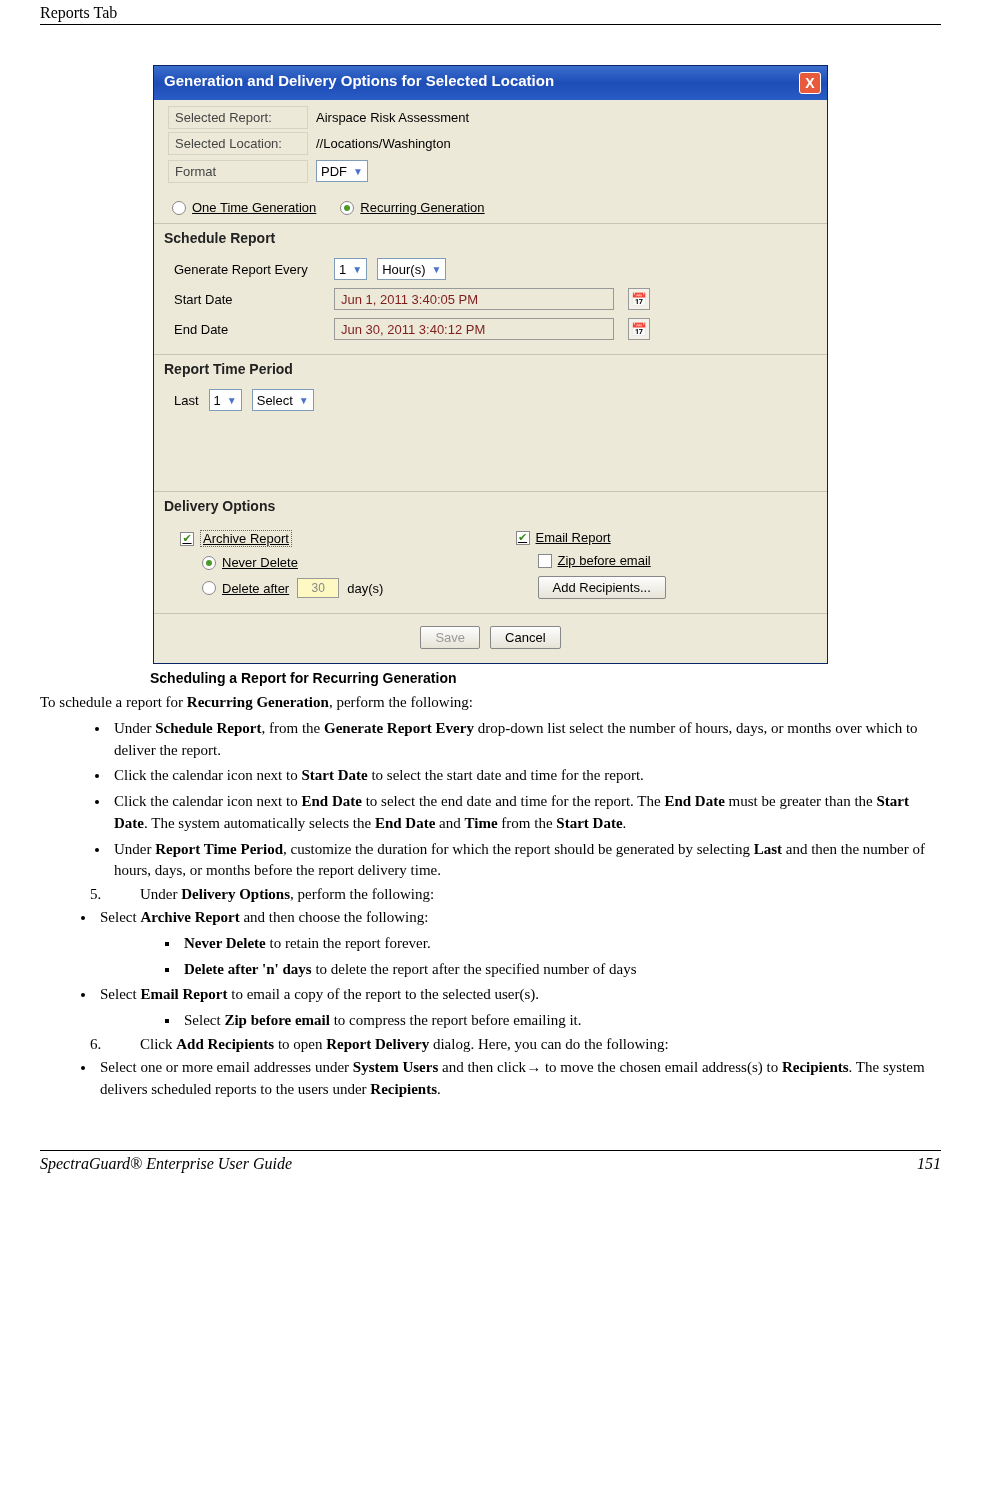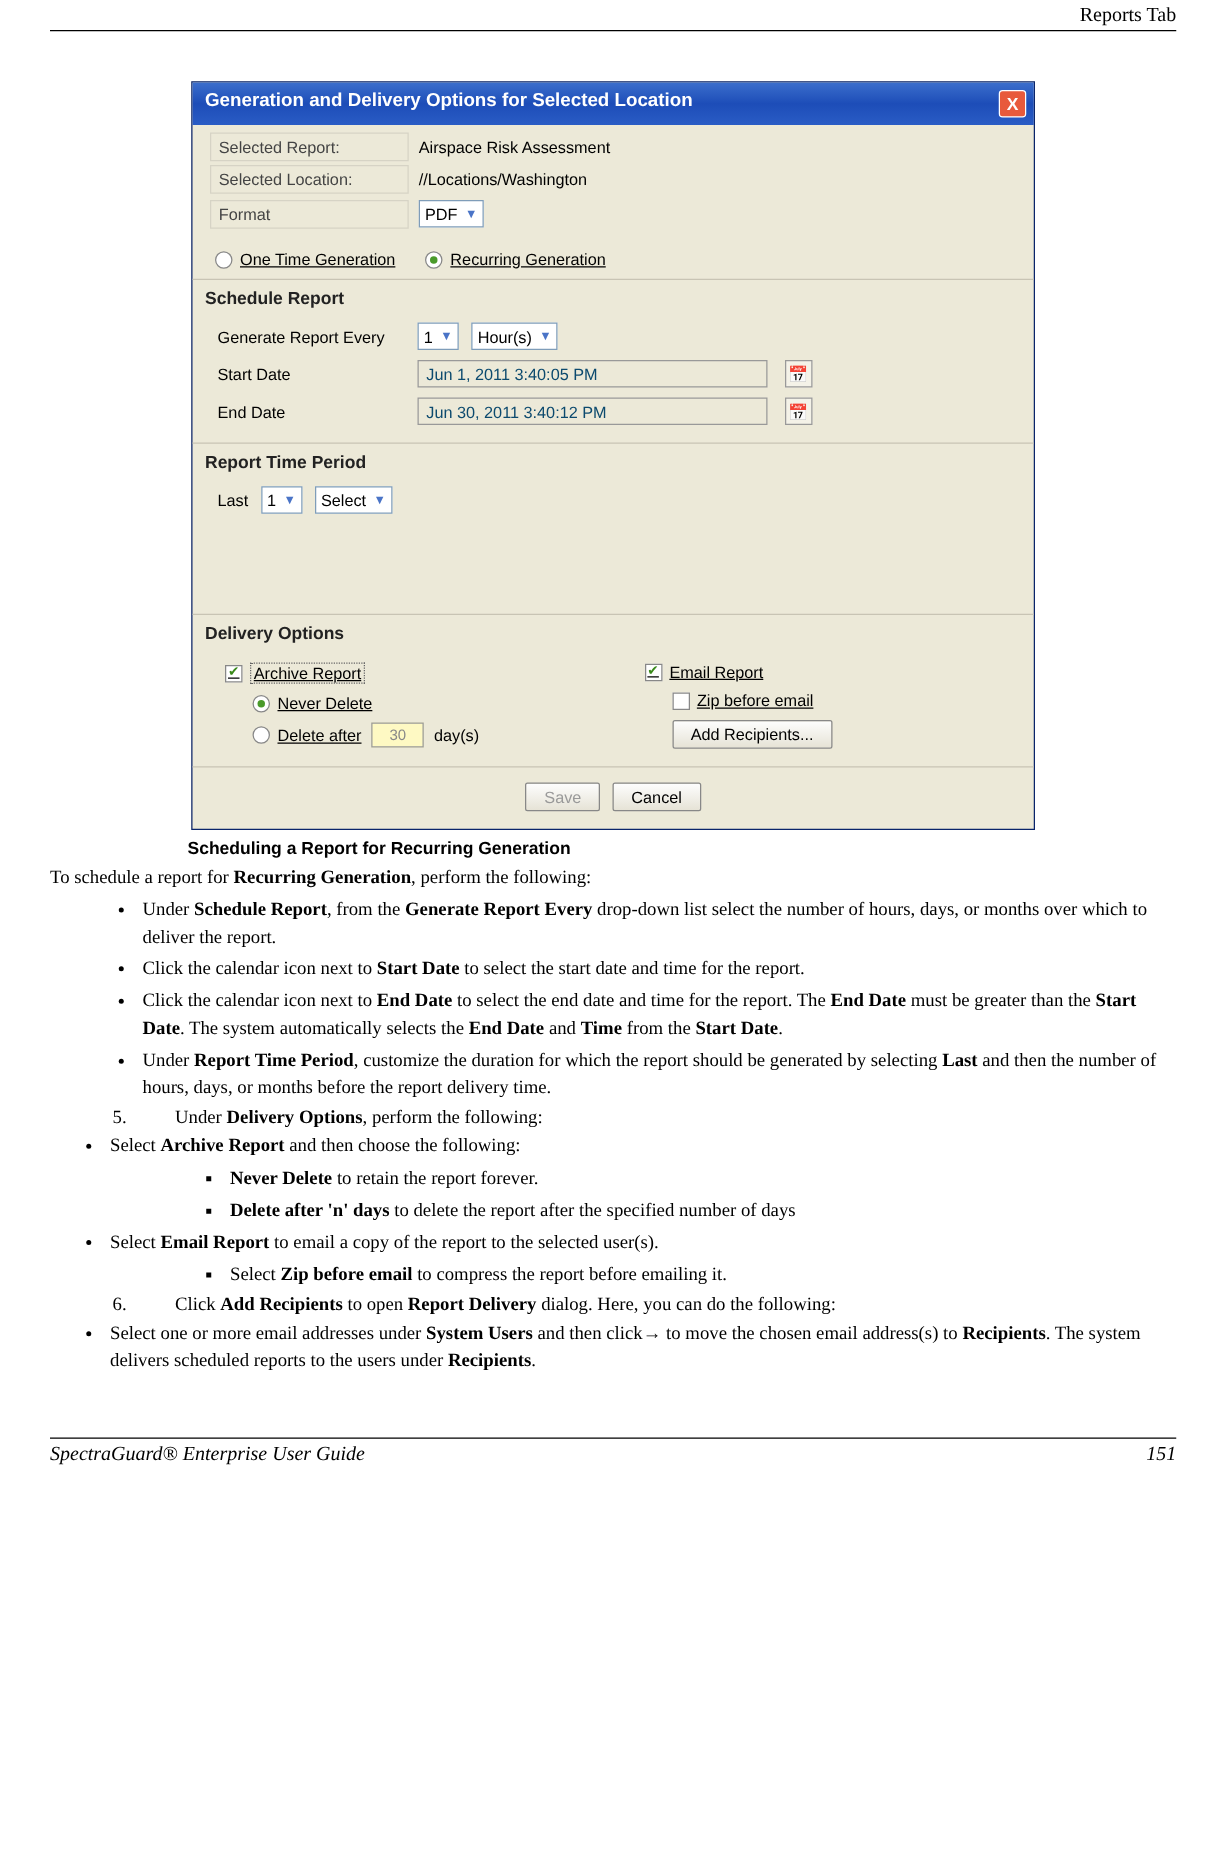--- a/index.html
+++ b/index.html
@@ -9,21 +9,21 @@
     color: #000;
     background: #fff;
     margin: 0;
     padding: 0;
     width: 981px;
   }
   .page {
     padding: 0 40px 20px 40px;
   }
   .page-header {
-    text-align: right;
+    text-align: left;
     font-size: 16px;
     padding: 4px 0 2px 0;
     border-bottom: 1px solid #000;
     margin-bottom: 40px;
   }
   .dialog {
     width: 675px;
     margin: 0 auto 6px auto;
     border: 1px solid #0a246a;
     background: #ece9d8;
@@ -54,21 +54,21 @@
     font-size: 14px;
     line-height: 1;
   }
   .form-row {
     display: flex;
     align-items: center;
     min-height: 26px;
     padding: 1px 8px;
   }
   .label-cell {
-    width: 159px;
+    width: 140px;
     padding: 3px 6px;
     background: #ece9d8;
     border: 1px solid #d6d3c5;
     font-size: 13px;
     color:#444;
   }
   .value-cell {
     flex: 1;
     padding: 3px 8px;
     font-size: 13px;
@@ -124,21 +124,21 @@
   .sched-row {
     display: flex;
     align-items: center;
     gap: 10px;
     padding: 4px 0;
   }
   .sched-label { width: 150px; }
   .input-box {
     border: 1px solid #999;
     background: #ece9d8;
-    color: #0c4a6e;
+    color: #7f1d1d;
     padding: 3px 6px;
     height: 22px;
     display: inline-flex;
     align-items: center;
     width: 280px;
   }
   .cal-icon {
     width: 22px; height: 22px;
     border: 1px solid #999;
     background: #f4f2e8;
@@ -169,21 +169,21 @@
   .caption {
     font-family: Verdana, Arial, sans-serif;
     font-weight: bold;
     font-size: 14px;
     text-align: left;
     margin: 6px 0 6px 110px;
   }
   .instructions p { margin: 4px 0; line-height: 1.45; }
   .instructions ul { margin: 2px 0 2px 70px; padding: 0; }
   .instructions ul li { margin: 4px 0; line-height: 1.45; padding-left: 4px; }
-  .instructions ul.inner { margin-left: 44px; list-style: disc;}
+  .instructions ul.inner { margin-left: 56px; list-style: disc;}
   .instructions ul.inner2 { margin-left: 140px; list-style: square;}
   .numline { margin: 4px 0 4px 50px; display:flex; }
   .numline .num { width: 50px; }
   .footer {
     border-top: 1px solid #000;
     margin-top: 50px;
     display: flex;
     justify-content: space-between;
     font-style: italic;
     padding: 4px 0;

